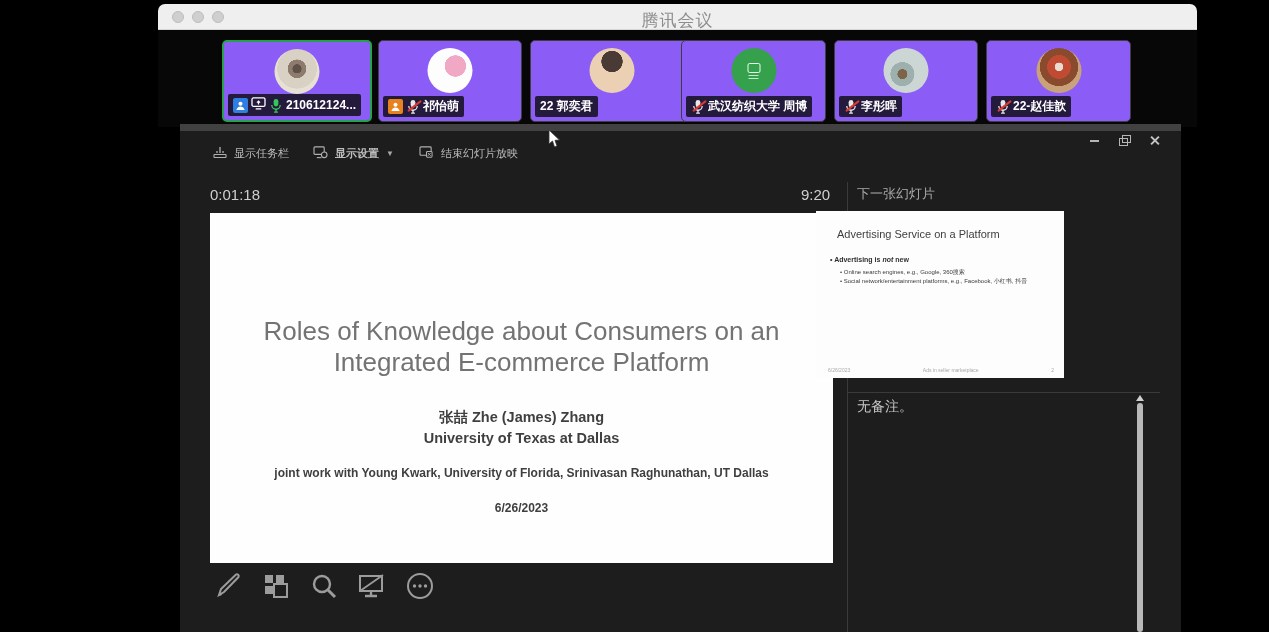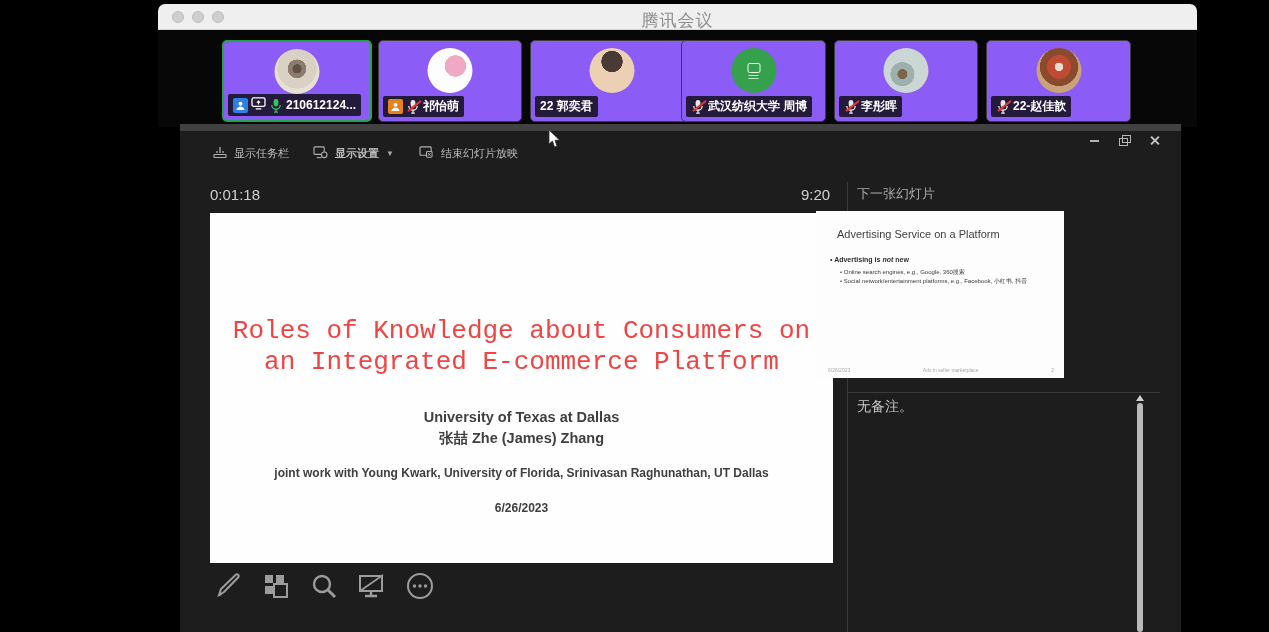--- a/index.html
+++ b/index.html
@@ -54,21 +54,21 @@
   .pw-toolbar-item .arrow { font-size:8px; color:#a8a8a8; }
 
   .timer { position:absolute; left:30px; top:62px; display:flex; align-items:center; gap:13px;
     color:#cfcfcf; font-size:15px;flex-direction:column; }
   .pausebtn { display:flex; gap:3px; }
   .pausebtn i { width:3px; height:11px; background:#bdbdbd; display:block; }
   .clock { position:absolute; left:621px; top:62px; color:#cfcfcf; font-size:15px; width:32px; }
 
   .slide-main { position:absolute; left:30px; top:89px; width:623px; height:350px; background:#fefefe;
     color:#3f3f3f; text-align:center; }
-  .slide-title { position:absolute; left:20px; right:20px; top:103px; font-size:26px; line-height:31px; color:#ef4444;font-family:Liberation Mono, monospace; }
+  .slide-title { position:absolute; left:20px; right:20px; top:103px; font-size:26px; line-height:31px; color:#737373; }
   .slide-author { position:absolute; left:0; right:0; top:194px; font-size:14.5px; font-weight:bold; line-height:21px; }
   .slide-credits { position:absolute; left:0; right:0; top:253px; font-size:12px; font-weight:bold; }
   .slide-date { position:absolute; left:0; right:0; top:288px; font-size:12px; font-weight:bold; }
 
   .tools { position:absolute; left:32px; top:446px; display:flex; gap:17px; align-items:center; }
   .toolbtn { width:31px; height:31px; display:flex; align-items:center; justify-content:center; }
 
   .vdivider { position:absolute; left:667px; top:58px; width:1px; height:450px; background:#3a3a3a; }
   .next-heading { position:absolute; left:677px; top:61px; font-size:13px; color:#ababab; }
   .preview { position:absolute; left:636px; top:87px; width:248px; height:167px; background:#fdfdfd; }
@@ -265,22 +265,22 @@
             <path d="M11.5 7a4.5 4.5 0 1 1-1.4-3.3" fill="none" stroke="#bdbdbd" stroke-width="1.4"></path>
             <path d="M10.2 0.8l.3 3-3-.3z" fill="#bdbdbd"></path>
           </svg>
       </span>
     </div>
     <div class="clock">9:20</div>
 
     <div class="slide-main">
       <div class="slide-title">Roles of Knowledge about Consumers on an Integrated E-commerce Platform</div>
       <div class="slide-author">
+        <div>张喆 Zhe (James) Zhang</div>
         <div>University of Texas at Dallas</div>
-        <div>张喆 Zhe (James) Zhang</div>
       </div>
       <div class="slide-credits">joint work with Young Kwark, University of Florida, Srinivasan Raghunathan, UT Dallas</div>
       <div class="slide-date">6/26/2023</div>
     </div>
 
     <div class="tools">
       <span class="toolbtn">
         <svg width="28" height="28" viewBox="0 0 28 28">
             <path d="M5 23l2-6L22 2.5c1.5-1 3.5 1 2.5 2.5L10 20z" fill="none" stroke="#9c9c9c" stroke-width="2"></path>
             <path d="M5 23l2.5-1" stroke="#9c9c9c" stroke-width="2"></path>

